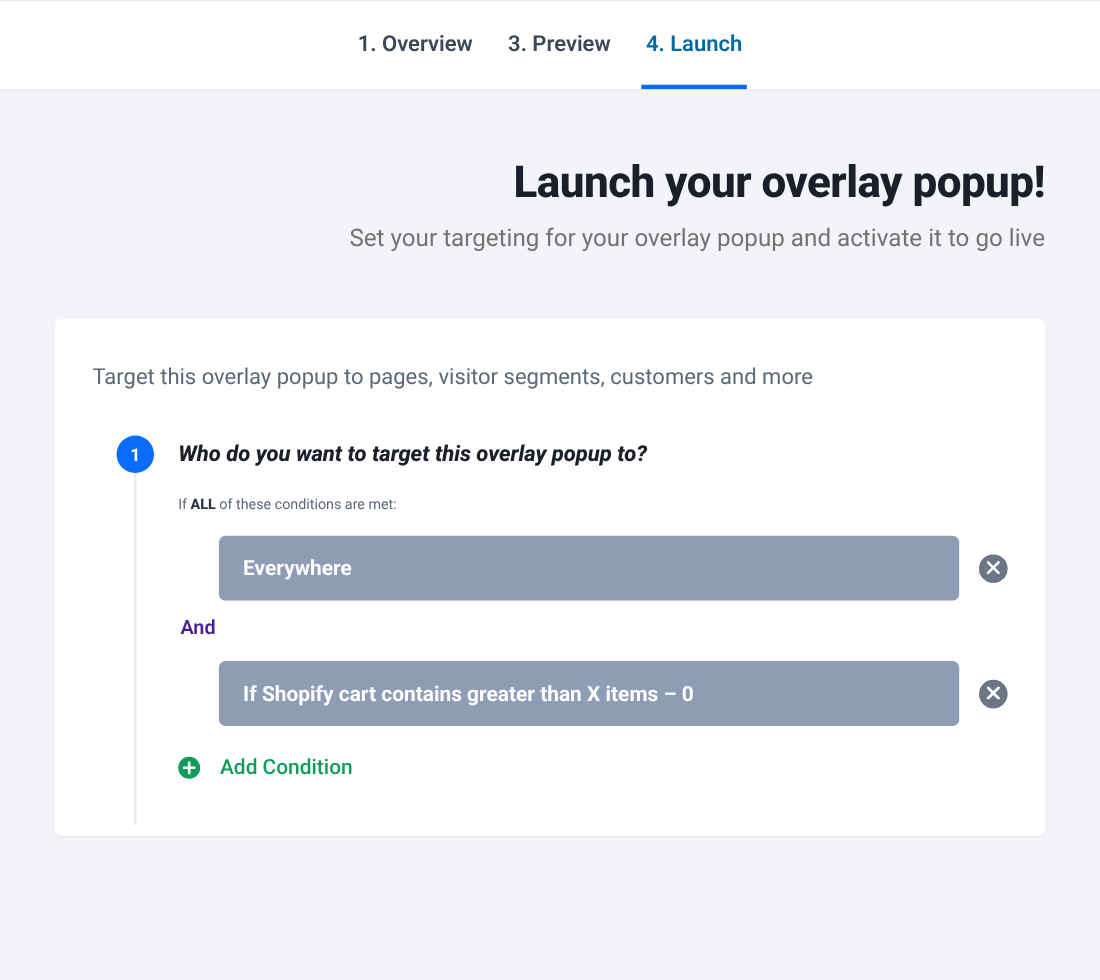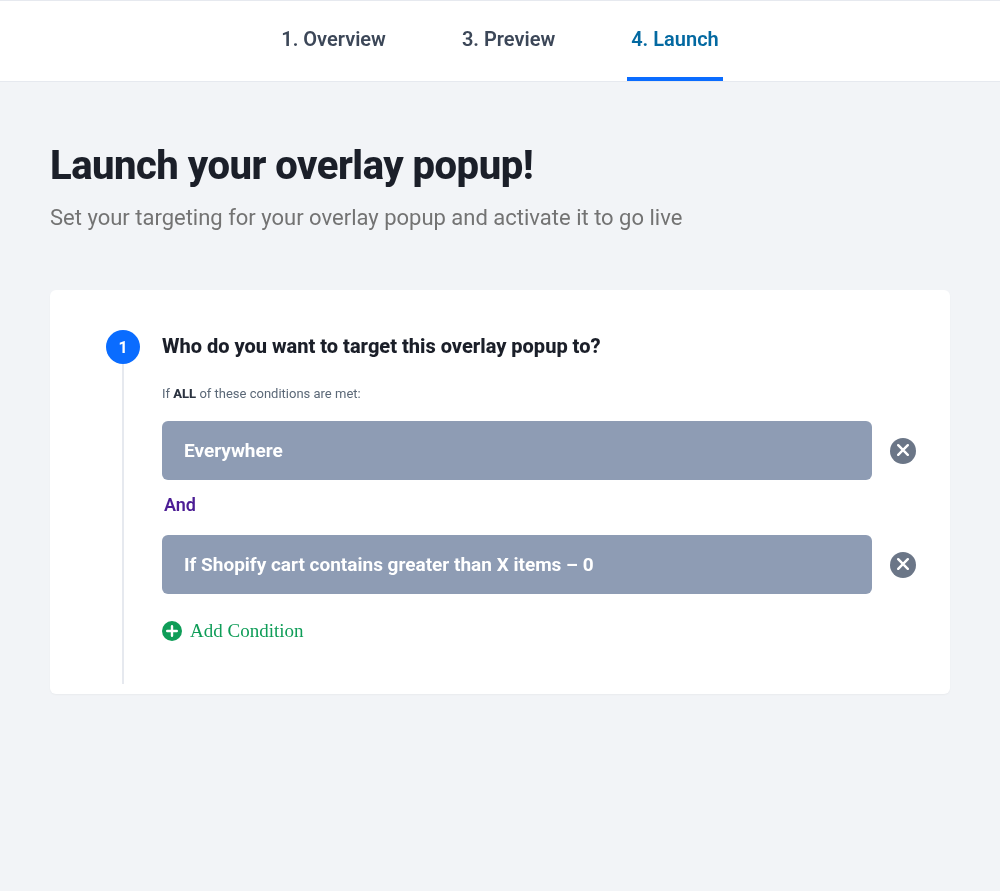--- a/index.html
+++ b/index.html
@@ -14,21 +14,21 @@
 
   
   .tabbar {
     background: #fff;
     height: 82px;
     border-top: 1px solid #e6e9ef;
     border-bottom: 1px solid #e6e9ef;
     display: flex;
     justify-content: center;
     align-items: stretch;
-    gap: 68px;
+    gap: 24px;
   }
   .tab {
     display: flex;
     align-items: center;
     font-size: 20px;
     font-weight: 600;
     color: #3c4758;
     cursor: pointer;
     border-bottom: 4px solid transparent;
     padding: 0 4px;
@@ -36,21 +36,21 @@
   .tab.active {
     color: #0369a1;
     border-bottom-color: #0a6cff;
   }
 
   .content {
     padding: 60px 50px 0 50px;
   }
 
   .hero {
-    text-align: left;
+    text-align: right;
   }
   .hero h1 {
     font-size: 40px;
     font-weight: 800;
     color: #1b1f29;
     letter-spacing: -0.5px;
   }
   .hero p {
     margin-top: 16px;
     font-size: 22px;
@@ -112,33 +112,35 @@
   }
   .step-body {
     flex: 1;
     padding-bottom: 4px;
   }
   .step-title {
     font-size: 20px;
     font-weight: 800;
     color: #1b1f29;
     padding-top: 4px;
+    font-style: italic;
   }
   .cond-intro {
     margin-top: 28px;
     font-size: 13px;
     color: #5b6877;
   }
   .cond-intro b { font-weight: 800; color: #2b3340; }
 
   .chip-row {
     display: flex;
     align-items: center;
     gap: 18px;
     margin-top: 20px;
+    margin-left: 37px;
   }
   .chip {
     flex: 1;
     background: #8e9cb4;
     color: #fff;
     font-size: 19px;
     font-weight: 700;
     padding: 18px 22px;
     border-radius: 6px;
     cursor: pointer;
@@ -158,24 +160,23 @@
   .connector {
     margin: 14px 0 0 2px;
     font-size: 18px;
     color: #4c1d95;
     font-weight: 600;
   }
 
   .add-row {
     display: flex;
     align-items: center;
-    gap: 8px;
+    gap: 18px;
     margin-top: 26px;
     cursor: pointer;
-    font-family: Liberation Serif, serif;
   }
   .add-icon {
     width: 20px;
     height: 20px;
     border-radius: 50%;
     background: #0f9d58;
     display: flex;
     align-items: center;
     justify-content: center;
   }
@@ -196,20 +197,21 @@
 </div>
 
 <div class="content">
   <div class="hero">
     <h1>Launch your overlay popup!</h1>
     <p>Set your targeting for your overlay popup and activate it to go live</p>
   </div>
 
   <div class="panel">
     <div class="panel-body">
+      <div class="panel-desc">Target this overlay popup to pages, visitor segments, customers and more</div>
 
       <div class="step">
         <div class="step-col-left">
           <div class="step-dot">1</div>
           <div class="step-line"></div>
         </div>
         <div class="step-body">
           <div class="step-title">Who do you want to target this overlay popup to?</div>
           <div class="cond-intro">
             <span>If </span><b>ALL</b><span> of these conditions are met:</span>

